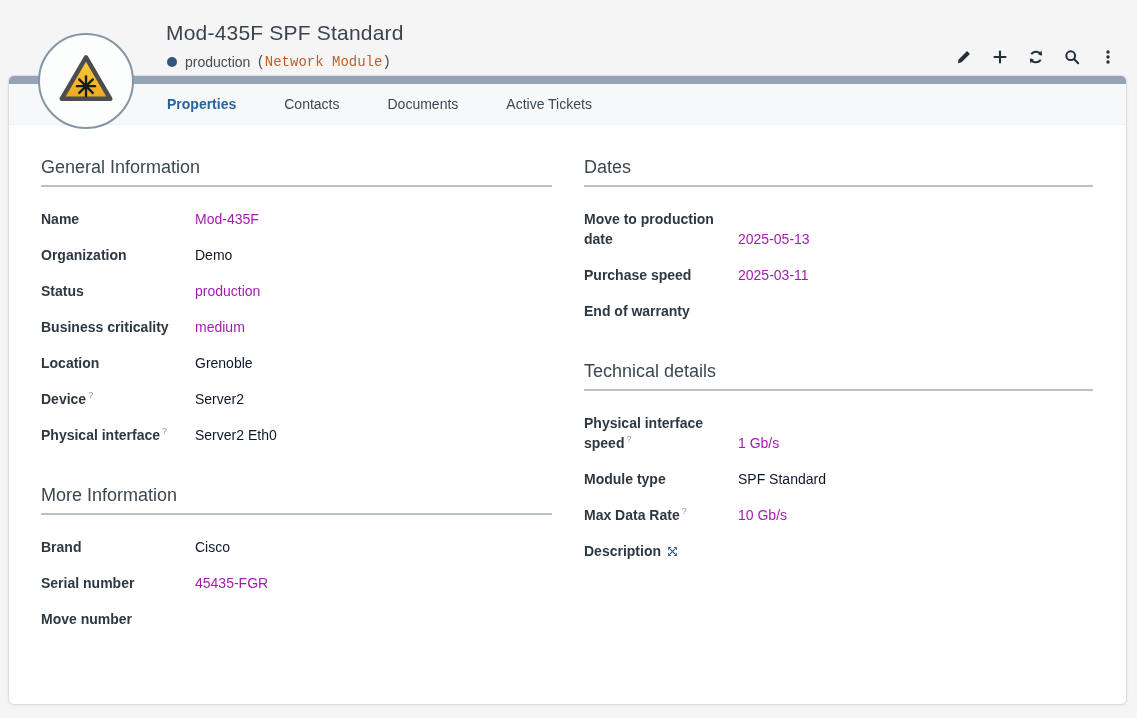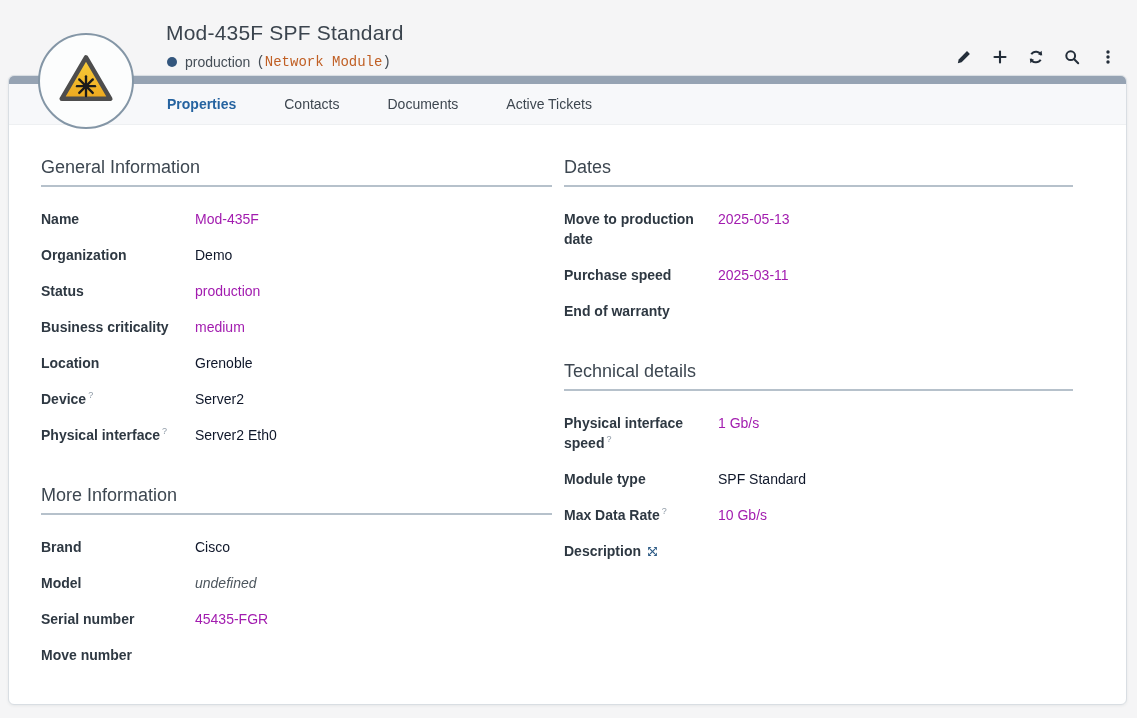--- a/index.html
+++ b/index.html
@@ -41,27 +41,27 @@
   }
   .card-topbar{height:8px;background:#96a3b3;border-radius:5px 5px 0 0;}
   .tabstrip{
     height:40px;background:#f7f8fa;border-bottom:1px solid #eef0f2;
     display:flex;align-items:center;padding-left:158px;gap:48px;
   }
   .tab{font-size:14px;color:#3e4750;cursor:pointer;white-space:nowrap;}
   .tab.active{color:#2563a0;font-weight:bold;}
   
   .content{
-    display:grid;grid-template-columns:511px 509px;column-gap:12px;
+    display:grid;grid-template-columns:511px 509px;column-gap:32px;
     padding:32px 0 0 32px;box-sizing:border-box;
   }
   .section + .section{margin-top:40px;}
   .section-title{font-size:18px;color:#3d4751;font-weight:400;}
   .section-underline{border:none;border-bottom:2px solid #b6c1cb;margin:7px 0 22px 0;}
-  .row{display:flex;align-items:flex-start;margin-bottom:16px;font-size:14px;line-height:20px;}
+  .row{display:flex;align-items:flex-end;margin-bottom:16px;font-size:14px;line-height:20px;}
   .row .label{
     flex:0 0 154px;width:154px;box-sizing:border-box;padding-right:10px;
     color:#2e3842;font-weight:bold;
   }
   .row .value{color:#a21caf;}
   .row .value.link{color:#0f172a;cursor:pointer;}
   .row .value.italic{font-style:italic;color:#4d565e;}
   sup.q{font-size:9px;color:#8d99a5;font-weight:normal;margin-left:2px;line-height:0;}
   .expand-ic{display:inline-block;vertical-align:-1px;margin-left:6px;cursor:pointer;}
   .expand-ic svg{width:11px;height:11px;display:block;}
@@ -189,24 +189,20 @@
 
       <div class="section">
         <div class="section-title">More Information</div>
         <hr class="section-underline">
 
         <div class="row">
           <div class="label"><span>Brand</span></div>
           <div class="value link">Cisco</div>
         </div>
         <div class="row">
-          <div class="label"><span>Model</span></div>
-          <div class="value italic">undefined</div>
-        </div>
-        <div class="row">
           <div class="label"><span>Serial number</span></div>
           <div class="value">45435-FGR</div>
         </div>
         <div class="row">
           <div class="label"><span>Move number</span></div>
           <div class="value"></div>
         </div>
       </div>
 
     </div>

